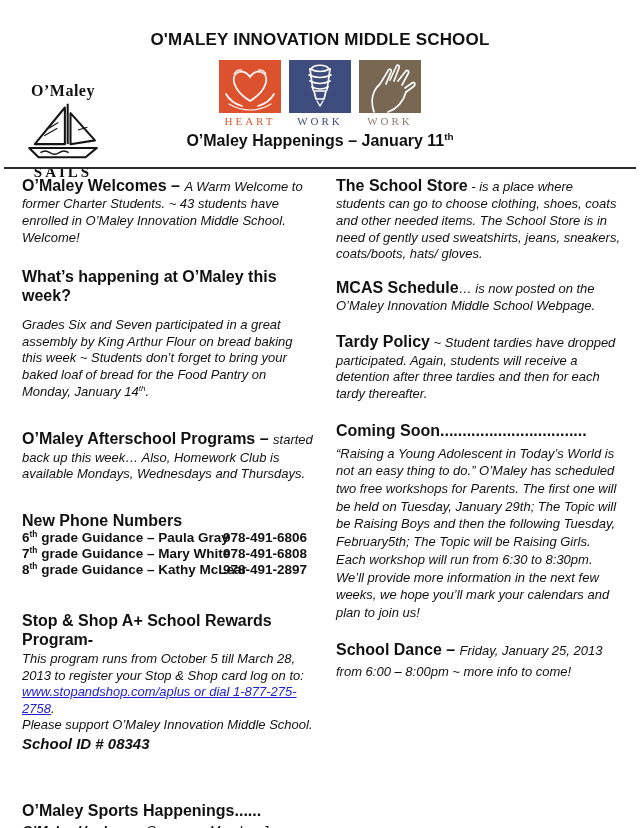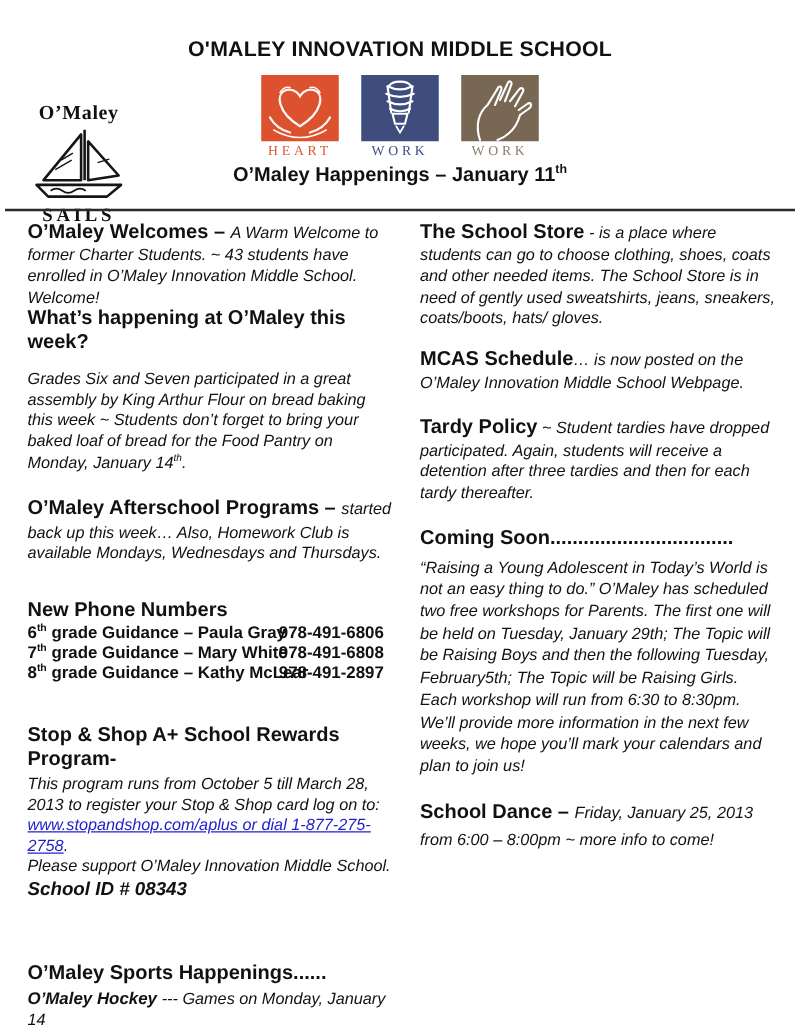--- a/index.html
+++ b/index.html
@@ -19,21 +19,21 @@
   .logo-top{
     font-family:"Liberation Serif",serif;font-weight:700;font-size:16px;
     letter-spacing:0.5px;
   }
   .logo-bottom{
     font-family:"Liberation Serif",serif;font-weight:700;font-size:15px;
     letter-spacing:3px;margin-top:-2px;
   }
   .pillars{
     position:absolute;top:60px;left:0;right:0;
-    display:flex;justify-content:center;gap:18px;
+    display:flex;justify-content:center;gap:8px;
   }
   .pillar{width:62px;text-align:center;}
   .pillar-square{width:62px;height:53px;display:block;}
   .pillar-label{
     font-size:11px;letter-spacing:3px;margin-top:2px;font-weight:400;
     font-family:"Liberation Serif",serif;
   }
   .subtitle{
     position:absolute;top:132px;left:0;right:0;text-align:center;
     font-size:16px;font-weight:700;
@@ -129,24 +129,24 @@
       <div class="pillar-label" style="color: rgb(139, 125, 107);">WORK</div>
     </div>
   </div>
 
   <div class="subtitle"><span class="f-b">O’Maley Happenings – January 11</span><span class="f-b f-sup">th</span></div>
   <div class="divider" style="background: rgb(43, 43, 43);"></div>
 
   <div class="col col-left">
     <div class="para"><span class="f-lead">O’Maley Welcomes – </span><span class="f-i">A Warm Welcome to former Charter Students. ~ 43 students have enrolled in O’Maley Innovation Middle School. Welcome!</span></div>
 
-    <div class="h" style="">What’s happening at O’Maley this week?</div>
+    <div class="h" style="margin-top:22px">What’s happening at O’Maley this week?</div>
     <div class="para" style="margin-top:12px"><span class="f-i">Grades Six and Seven participated in a great assembly by King Arthur Flour on bread baking this week ~ Students don’t forget to bring your baked loaf of bread for the Food Pantry on Monday, January 14</span><span class="f-i f-sup">th</span><span class="f-i">.</span></div>
 
-    <div class="para" style="margin-top:19px"><span class="f-lead">O’Maley Afterschool Programs – </span><span class="f-i">started back up this week… Also, Homework Club is available Mondays, Wednesdays and Thursdays.</span></div>
+    <div class="para" style="margin-top:29px"><span class="f-lead">O’Maley Afterschool Programs – </span><span class="f-i">started back up this week… Also, Homework Club is available Mondays, Wednesdays and Thursdays.</span></div>
 
     <div class="h" style="margin-top:29px">New Phone Numbers</div>
     <div class="phone-row">
       <span><span class="f-b">6</span><span class="f-b f-sup">th</span><span class="f-b"> grade Guidance – Paula Gray</span></span>
       <span class="phone-num">978-491-6806</span>
     </div>
     <div class="phone-row">
       <span><span class="f-b">7</span><span class="f-b f-sup">th</span><span class="f-b"> grade Guidance – Mary White</span></span>
       <span class="phone-num">978-491-6808</span>
     </div>

